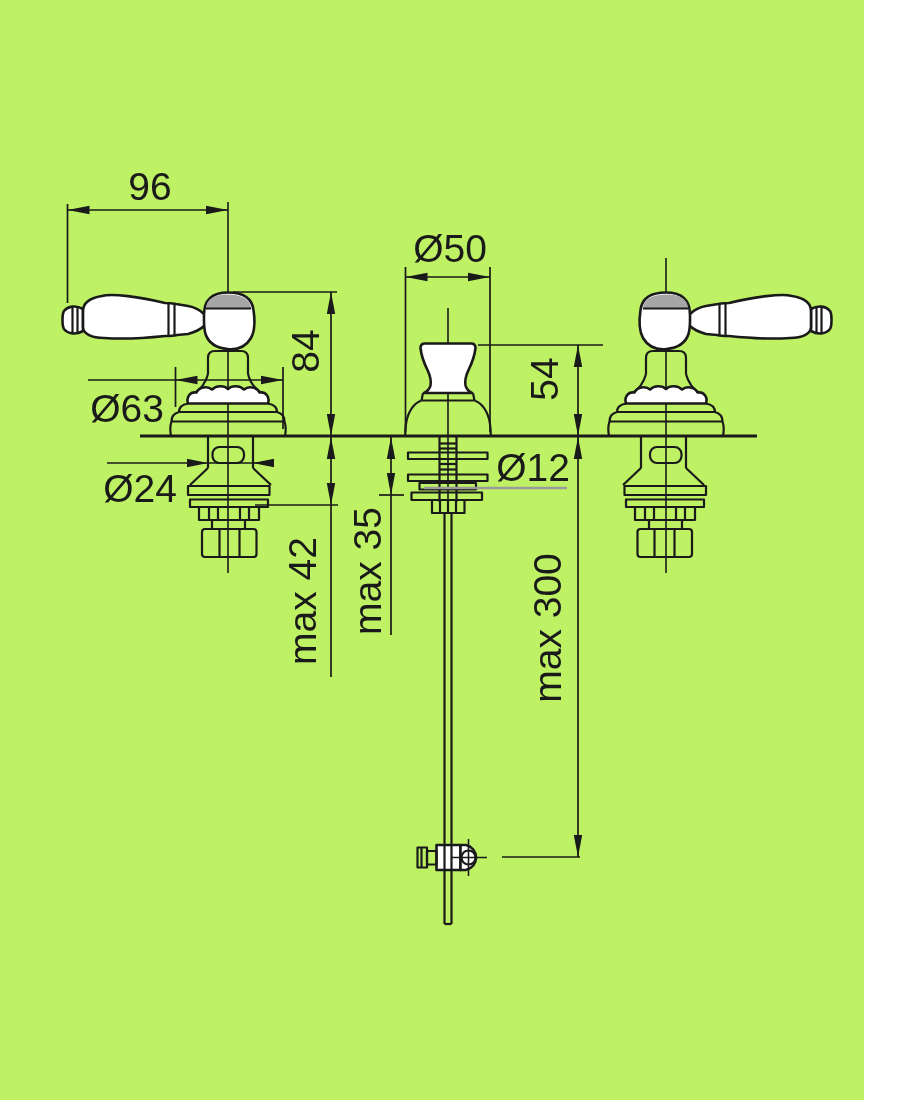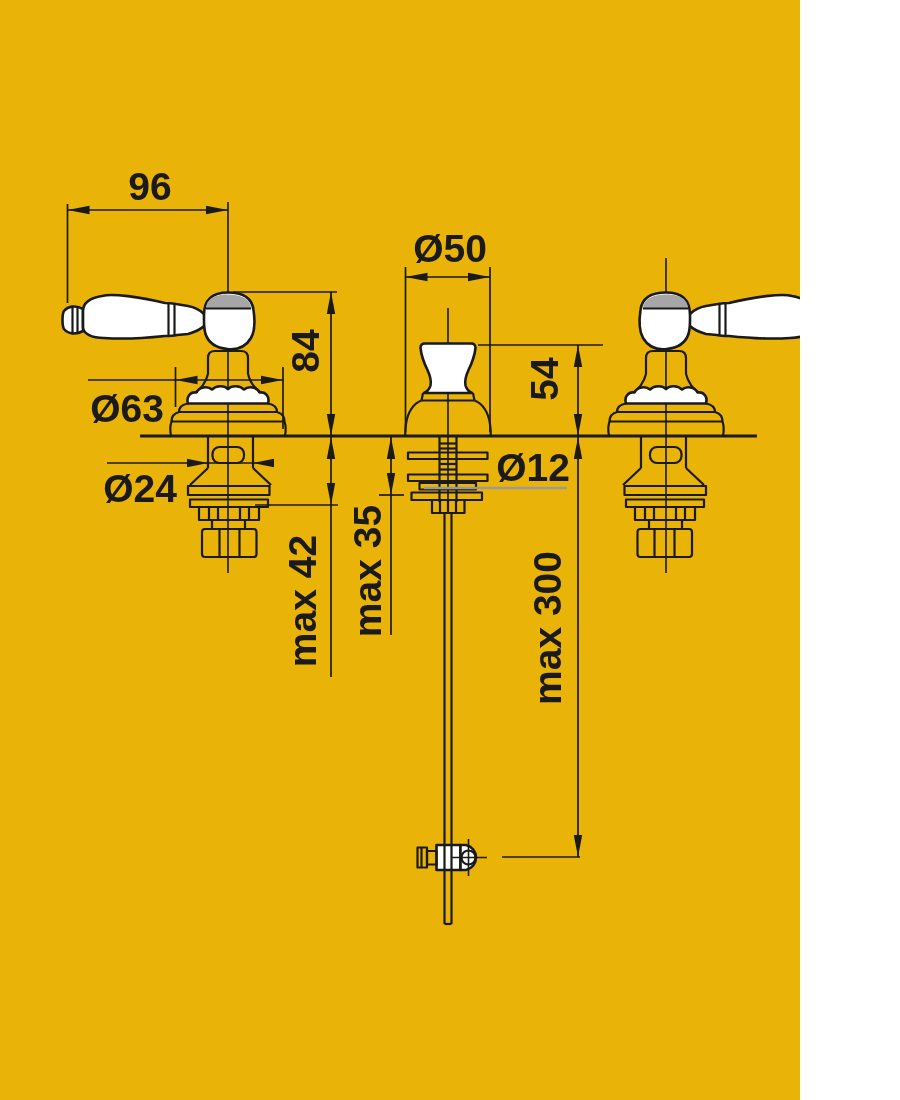--- a/index.html
+++ b/index.html
@@ -1,17 +1,17 @@
 <!DOCTYPE html>
 <html><head>
 <meta charset="utf-8">
 <style>
   html,body{margin:0;padding:0;background:#ffffff;}
-  .stage{position:relative;width:800px;height:1100px;background:#eab308;overflow:hidden;
-         font-family:"Liberation Sans","DejaVu Sans",sans-serif;font-weight:bold;}
+  .stage{position:relative;width:864px;height:1100px;background:#bef264;overflow:hidden;
+         font-family:"Liberation Sans","DejaVu Sans",sans-serif;}
   svg{display:block;}
   .outline{stroke:#1a1a1a;stroke-width:2.6;fill:#ffffff;stroke-linejoin:round;}
   .detail{stroke:#1a1a1a;stroke-width:2.2;fill:none;stroke-linejoin:round;}
   .dim{stroke:#1a1a1a;stroke-width:1.7;fill:none;}
   .thin{stroke:#1a1a1a;stroke-width:1.6;fill:none;}
   .gray-leader{stroke:#9a9a9a;stroke-width:2.4;fill:none;}
   .arrow{fill:#1a1a1a;stroke:none;}
   .shade{fill:#a6a6a6;stroke:none;}
   .dim-text{font-size:39px;fill:#1a1a1a;letter-spacing:0;}
 </style>

